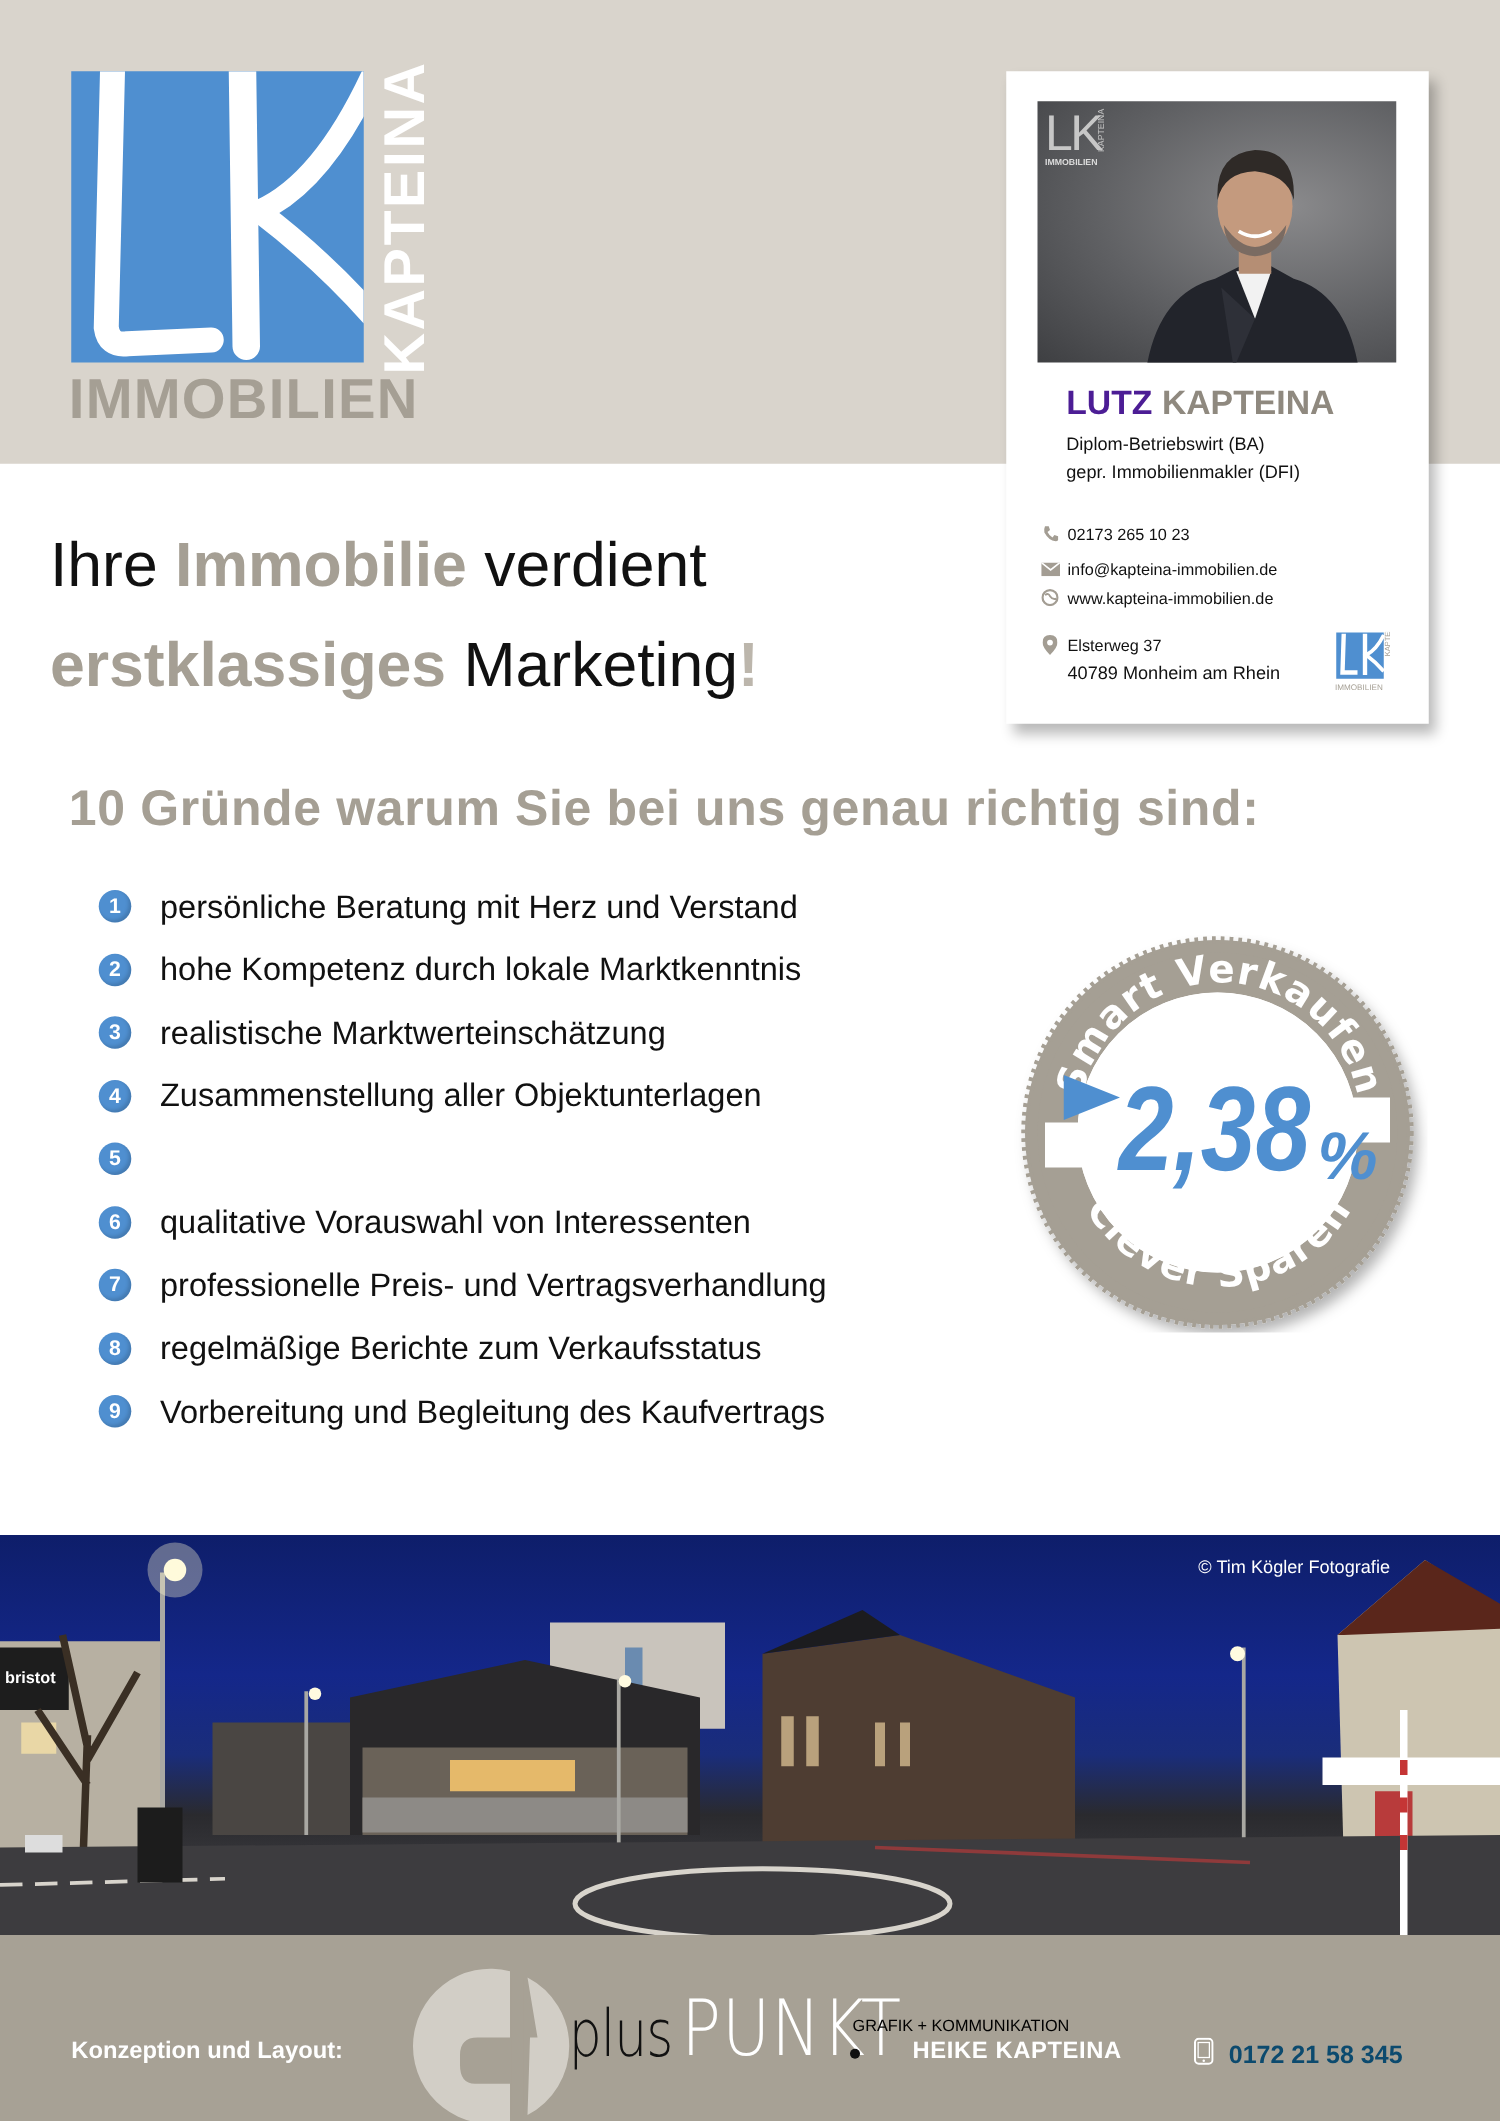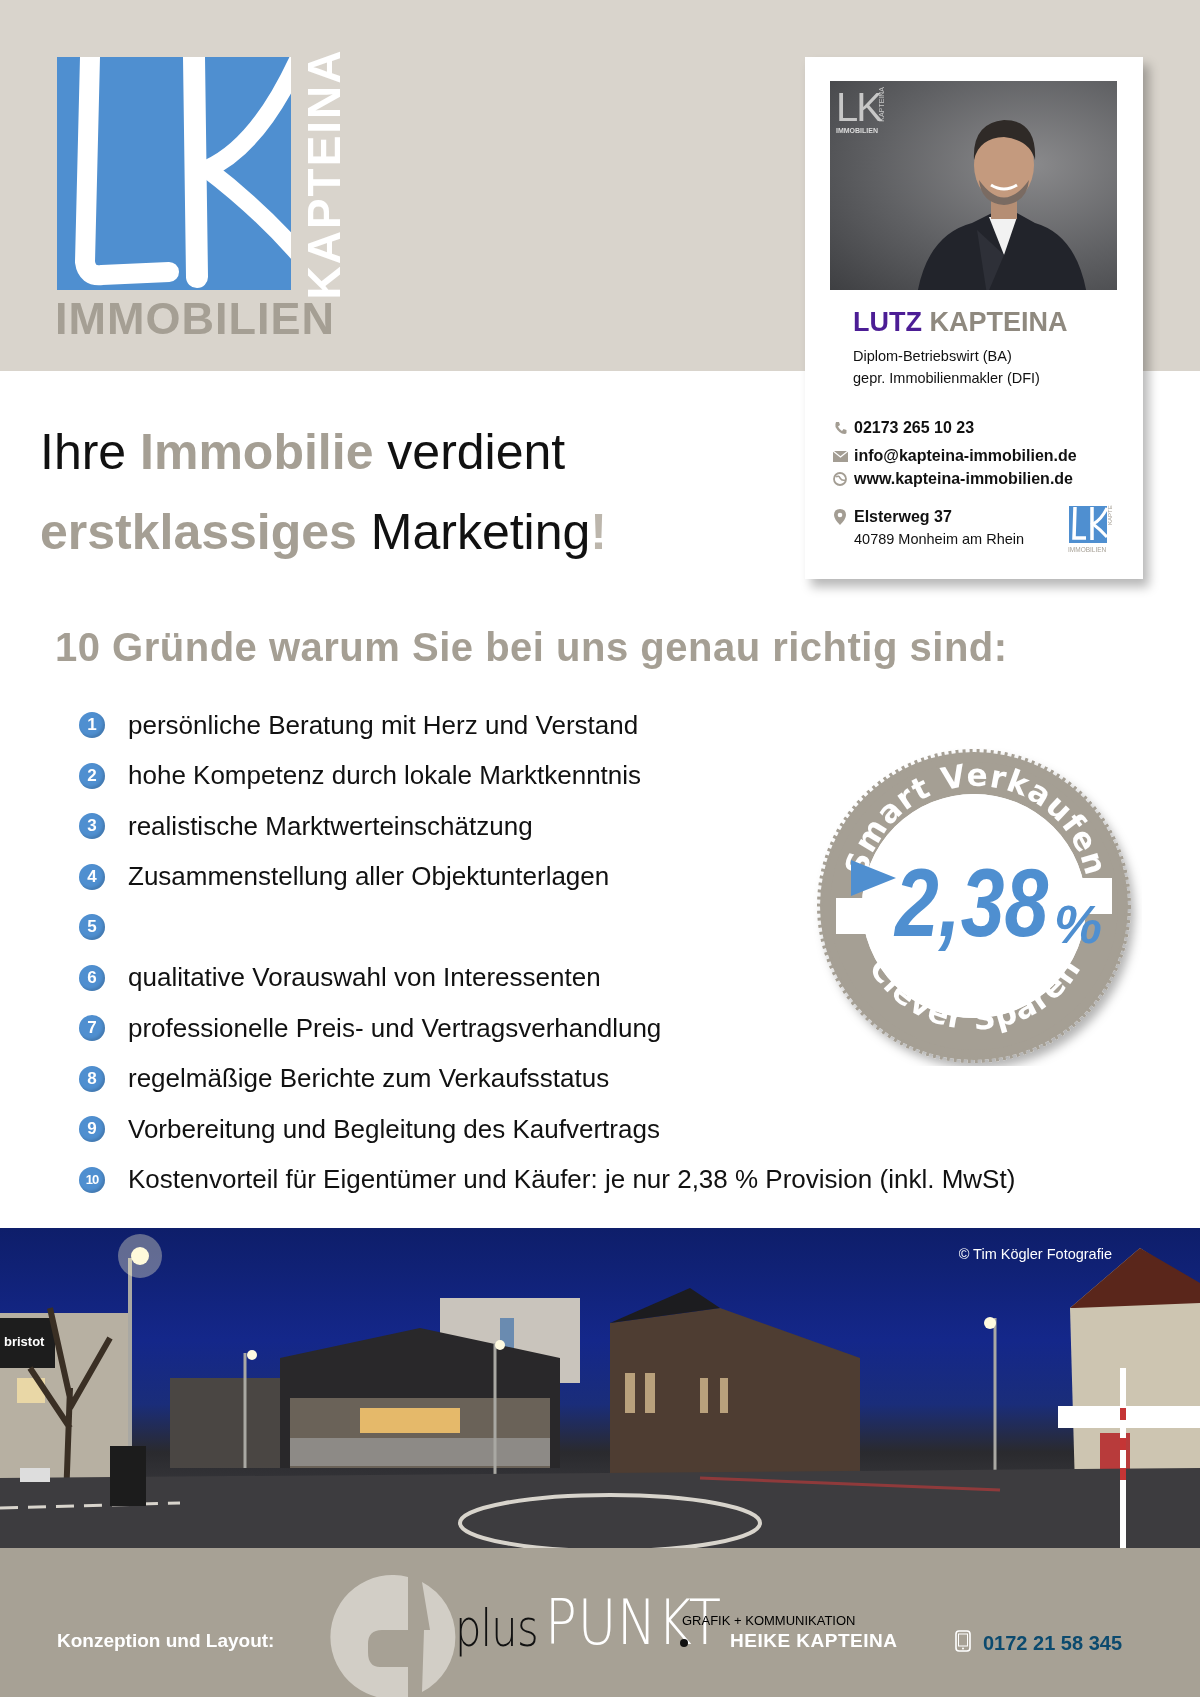--- a/index.html
+++ b/index.html
@@ -23,21 +23,21 @@
   .card .photo .mini-logo .lk { font-size: 40px; color: #c7c7c7; font-weight: normal; line-height: 40px; letter-spacing: -2px; }
   .card .photo .mini-logo .kap { position: absolute; left: 42px; top: 0; font-size: 7px; color: #c7c7c7; writing-mode: vertical-rl; transform: rotate(180deg); }
   .card .photo .mini-logo .im { font-size: 7px; color: #dcdcdc; font-weight: bold; }
   .card .photo .person { position: absolute; right: 30px; bottom: -5px; }
   .card .name { position: absolute; left: 48px; top: 250px; font-size: 27px; font-weight: bold; white-space: nowrap; }
   .card .name .first { color: #4c1d95; }
   .card .name .last { color: #8f897f; }
   .card .title1, .card .title2 { position: absolute; left: 48px; font-size: 14.5px; color: #111; white-space: nowrap; }
   .card .title1 { top: 291px; }
   .card .title2 { top: 313px; }
-  .card .row { position: absolute; left: 25px; display: flex; align-items: center; font-size: 16px; color: #111; white-space: nowrap; font-weight: bold; }
+  .card .row { position: absolute; left: 25px; display: flex; align-items: center; font-size: 13px; color: #111; white-space: nowrap; }
   .card .row .ic { width: 20px; height: 16px; margin-right: 4px; display: flex; align-items: center; justify-content: center; color: #a39d93; }
   .card .addr2 { position: absolute; left: 49px; top: 474px; font-size: 14.5px; color: #111; white-space: nowrap; }
   .card .small-logo { position: absolute; left: 263px; top: 448px; width: 50px; height: 50px; }
 
   
   .headline { position: absolute; left: 40px; top: 412px; font-size: 50px; line-height: 80px; white-space: nowrap; }
   .headline .grey { color: #a59f94; font-weight: bold; }
   .headline .black { color: #111; }
   .headline .excl { color: #bcb6ac; font-weight: bold; }
 
@@ -194,24 +194,20 @@
       <span class="num">7</span>
       <span>professionelle Preis- und Vertragsverhandlung</span>
     </li>
   <li>
       <span class="num">8</span>
       <span>regelmäßige Berichte zum Verkaufsstatus</span>
     </li>
   <li>
       <span class="num">9</span>
       <span>Vorbereitung und Begleitung des Kaufvertrags</span>
-    </li>
-  <li>
-      <span class="num two">10</span>
-      <span>Kostenvorteil für Eigentümer und Käufer: je nur 2,38 % Provision (inkl. MwSt)</span>
     </li>
 </ul>
 
 <div class="badge">
   <svg width="336" height="318" viewBox="0 0 336 318">
     <defs>
       <filter id="sh" x="-10%" y="-10%" width="130%" height="130%">
         <feDropShadow dx="5" dy="7" stdDeviation="5" flood-color="#000" flood-opacity="0.3"></feDropShadow>
       </filter>
       <path id="arcTop" d="M 58 150 A 112 112 0 0 1 282 150"></path>

